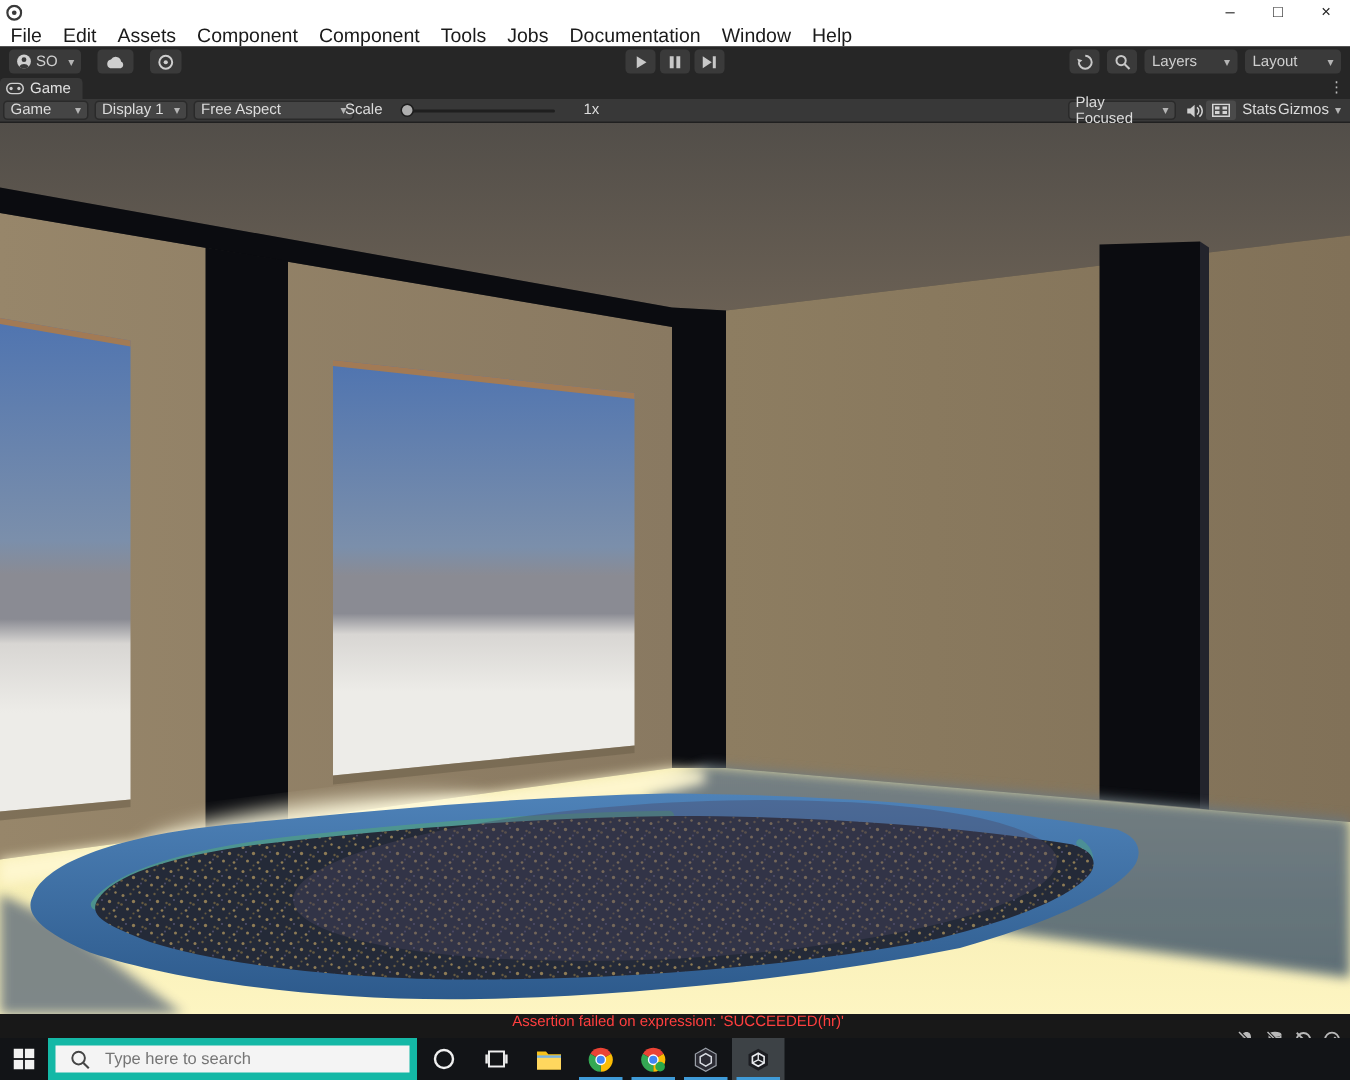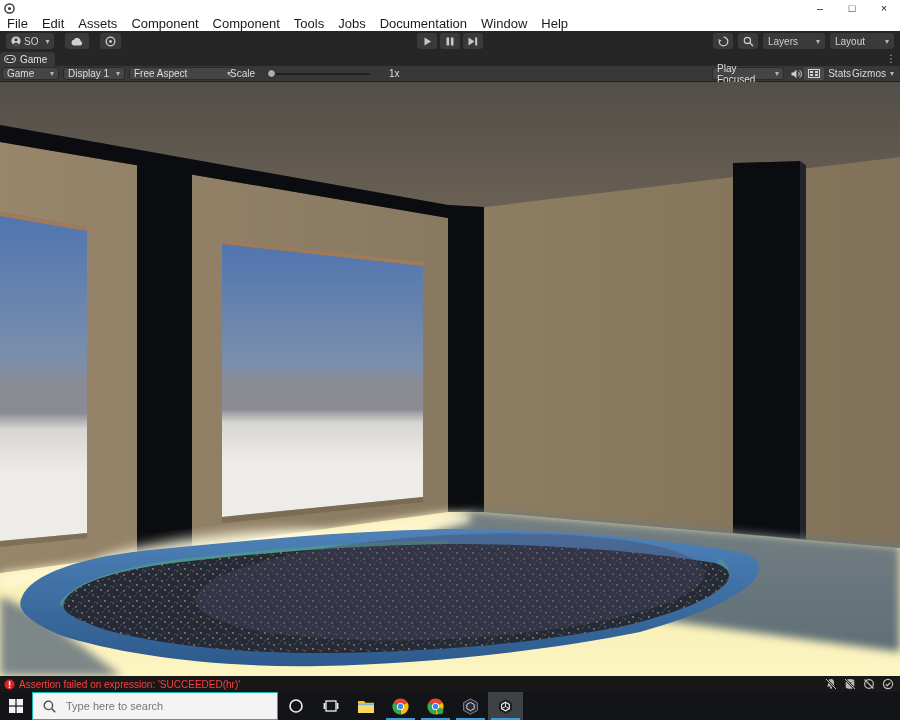--- a/index.html
+++ b/index.html
@@ -38,28 +38,28 @@
   .g-drop{background:#454545;border:1px solid #2a2a2a;border-radius:3px;padding:0 4px;display:flex;align-items:center;justify-content:space-between;box-sizing:border-box;height:13px;}
   .slider-track{position:absolute;top:7px;height:2px;background:#1f1f1f;border-radius:1px;}
   .slider-thumb{position:absolute;top:3px;width:9px;height:9px;border-radius:50%;background:#aeaeae;border:1px solid #1c1c1c;box-sizing:border-box;}
   .g-iconbtn{background:#4a4a4a;border-radius:2px;height:13px;display:flex;align-items:center;justify-content:center;padding:0 2px;}
 
   
   .gameview{position:absolute;left:0;top:82px;width:900px;height:594px;background:#4c4843;}
   .gameview svg{display:block;}
 
   
-  .statusbar{position:absolute;left:0;top:676px;width:900px;height:16px;background:#181818;display:flex;align-items:center;}
+  .statusbar{position:absolute;left:0;top:676px;width:900px;height:16px;background:#181818;display:flex;align-items:center;flex-direction:column;}
   .err-text{color:#ff3f3f;font-size:10px;margin-left:4px;white-space:nowrap;}
   .status-icons{margin-left:auto;display:flex;gap:7px;margin-right:6px;align-items:center;}
 
   
   .taskbar{position:absolute;left:0;top:692px;width:900px;height:28px;background:#121417;display:flex;align-items:stretch;}
   .start-btn{width:32px;display:flex;align-items:center;justify-content:center;}
-  .search-box{width:246px;background:#f4f4f4;border:1px solid #14b8a6;box-sizing:border-box;display:flex;align-items:center;}
+  .search-box{width:246px;background:#f4f4f4;border:5px solid #14b8a6;box-sizing:border-box;display:flex;align-items:center;}
   .search-box input{border:0;outline:0;background:transparent;font-family:"Liberation Sans",sans-serif;font-size:11px;color:#333;width:200px;}
   .search-box .mag{margin:0 8px 0 10px;}
   .task-icon{width:35px;display:flex;align-items:center;justify-content:center;position:relative;}
   .task-icon.active{background:#3d4246;}
   .underline{position:absolute;left:3px;right:3px;bottom:0;height:2px;}
   .tray{margin-left:auto;display:flex;align-items:center;}
   .tray-item{display:flex;align-items:center;justify-content:center;height:28px;}
   .clock{color:#fff;font-size:9px;line-height:10px;text-align:center;padding:0 6px;}
 </style>
 </head>

